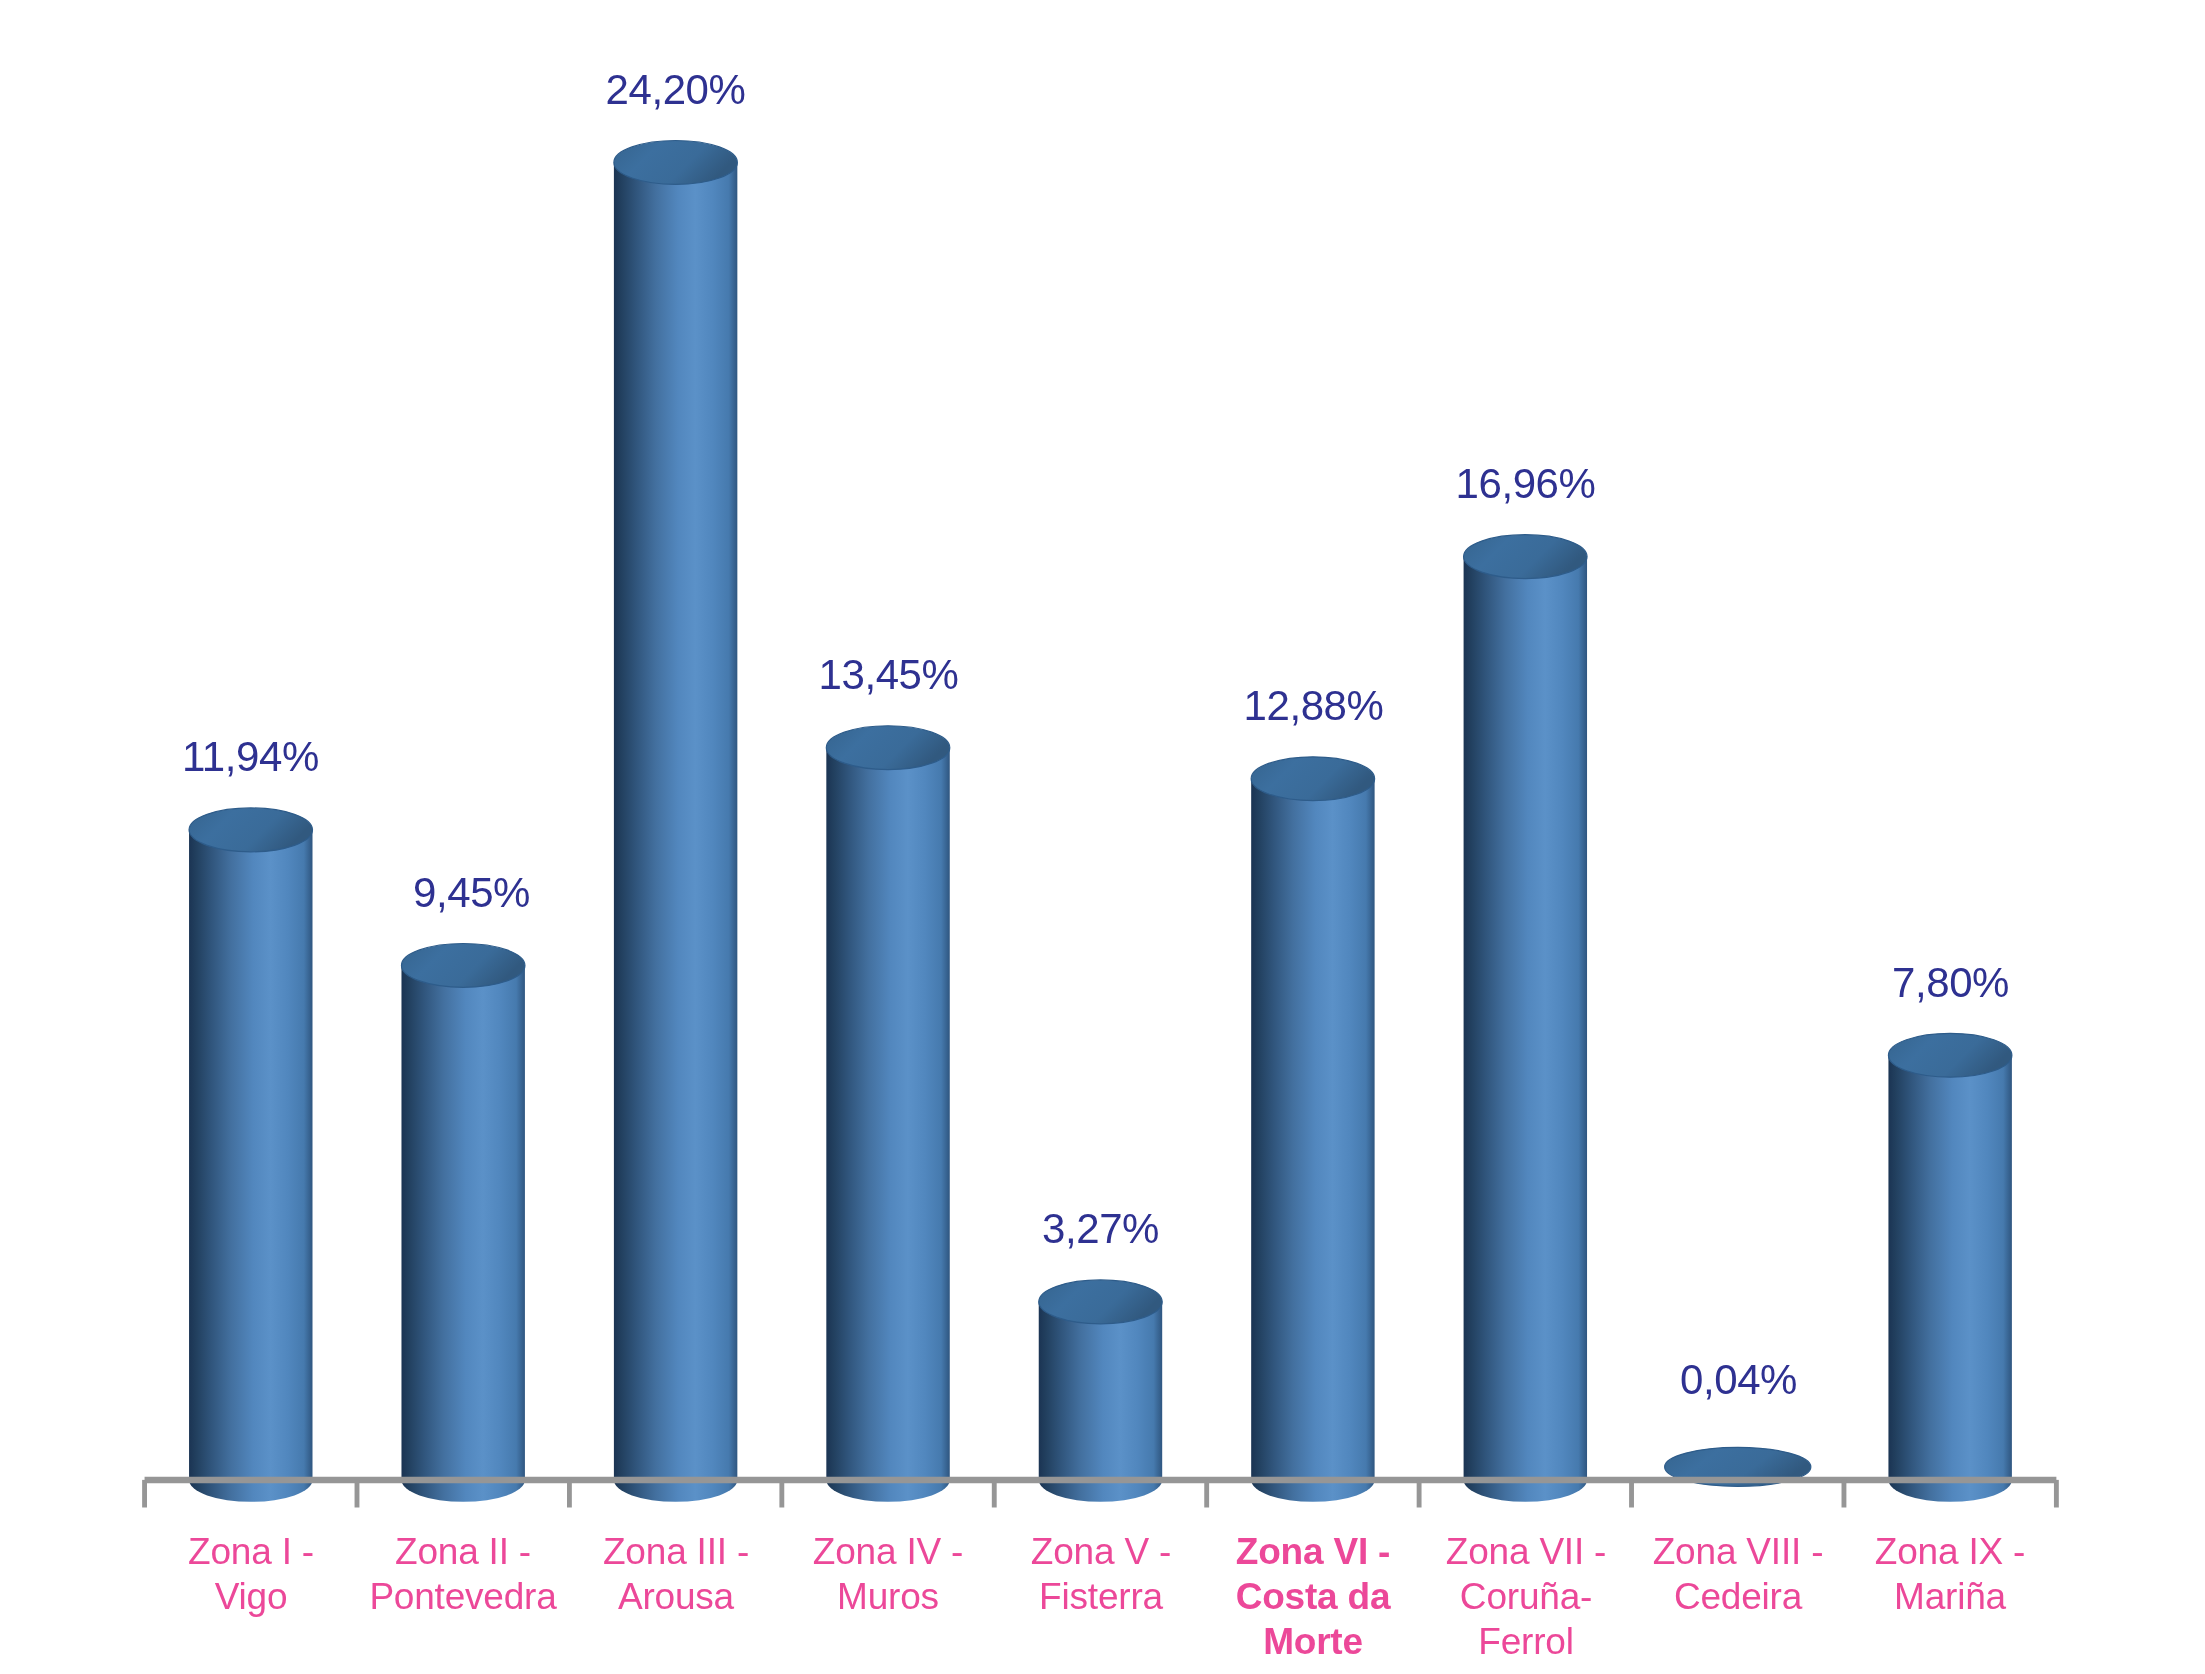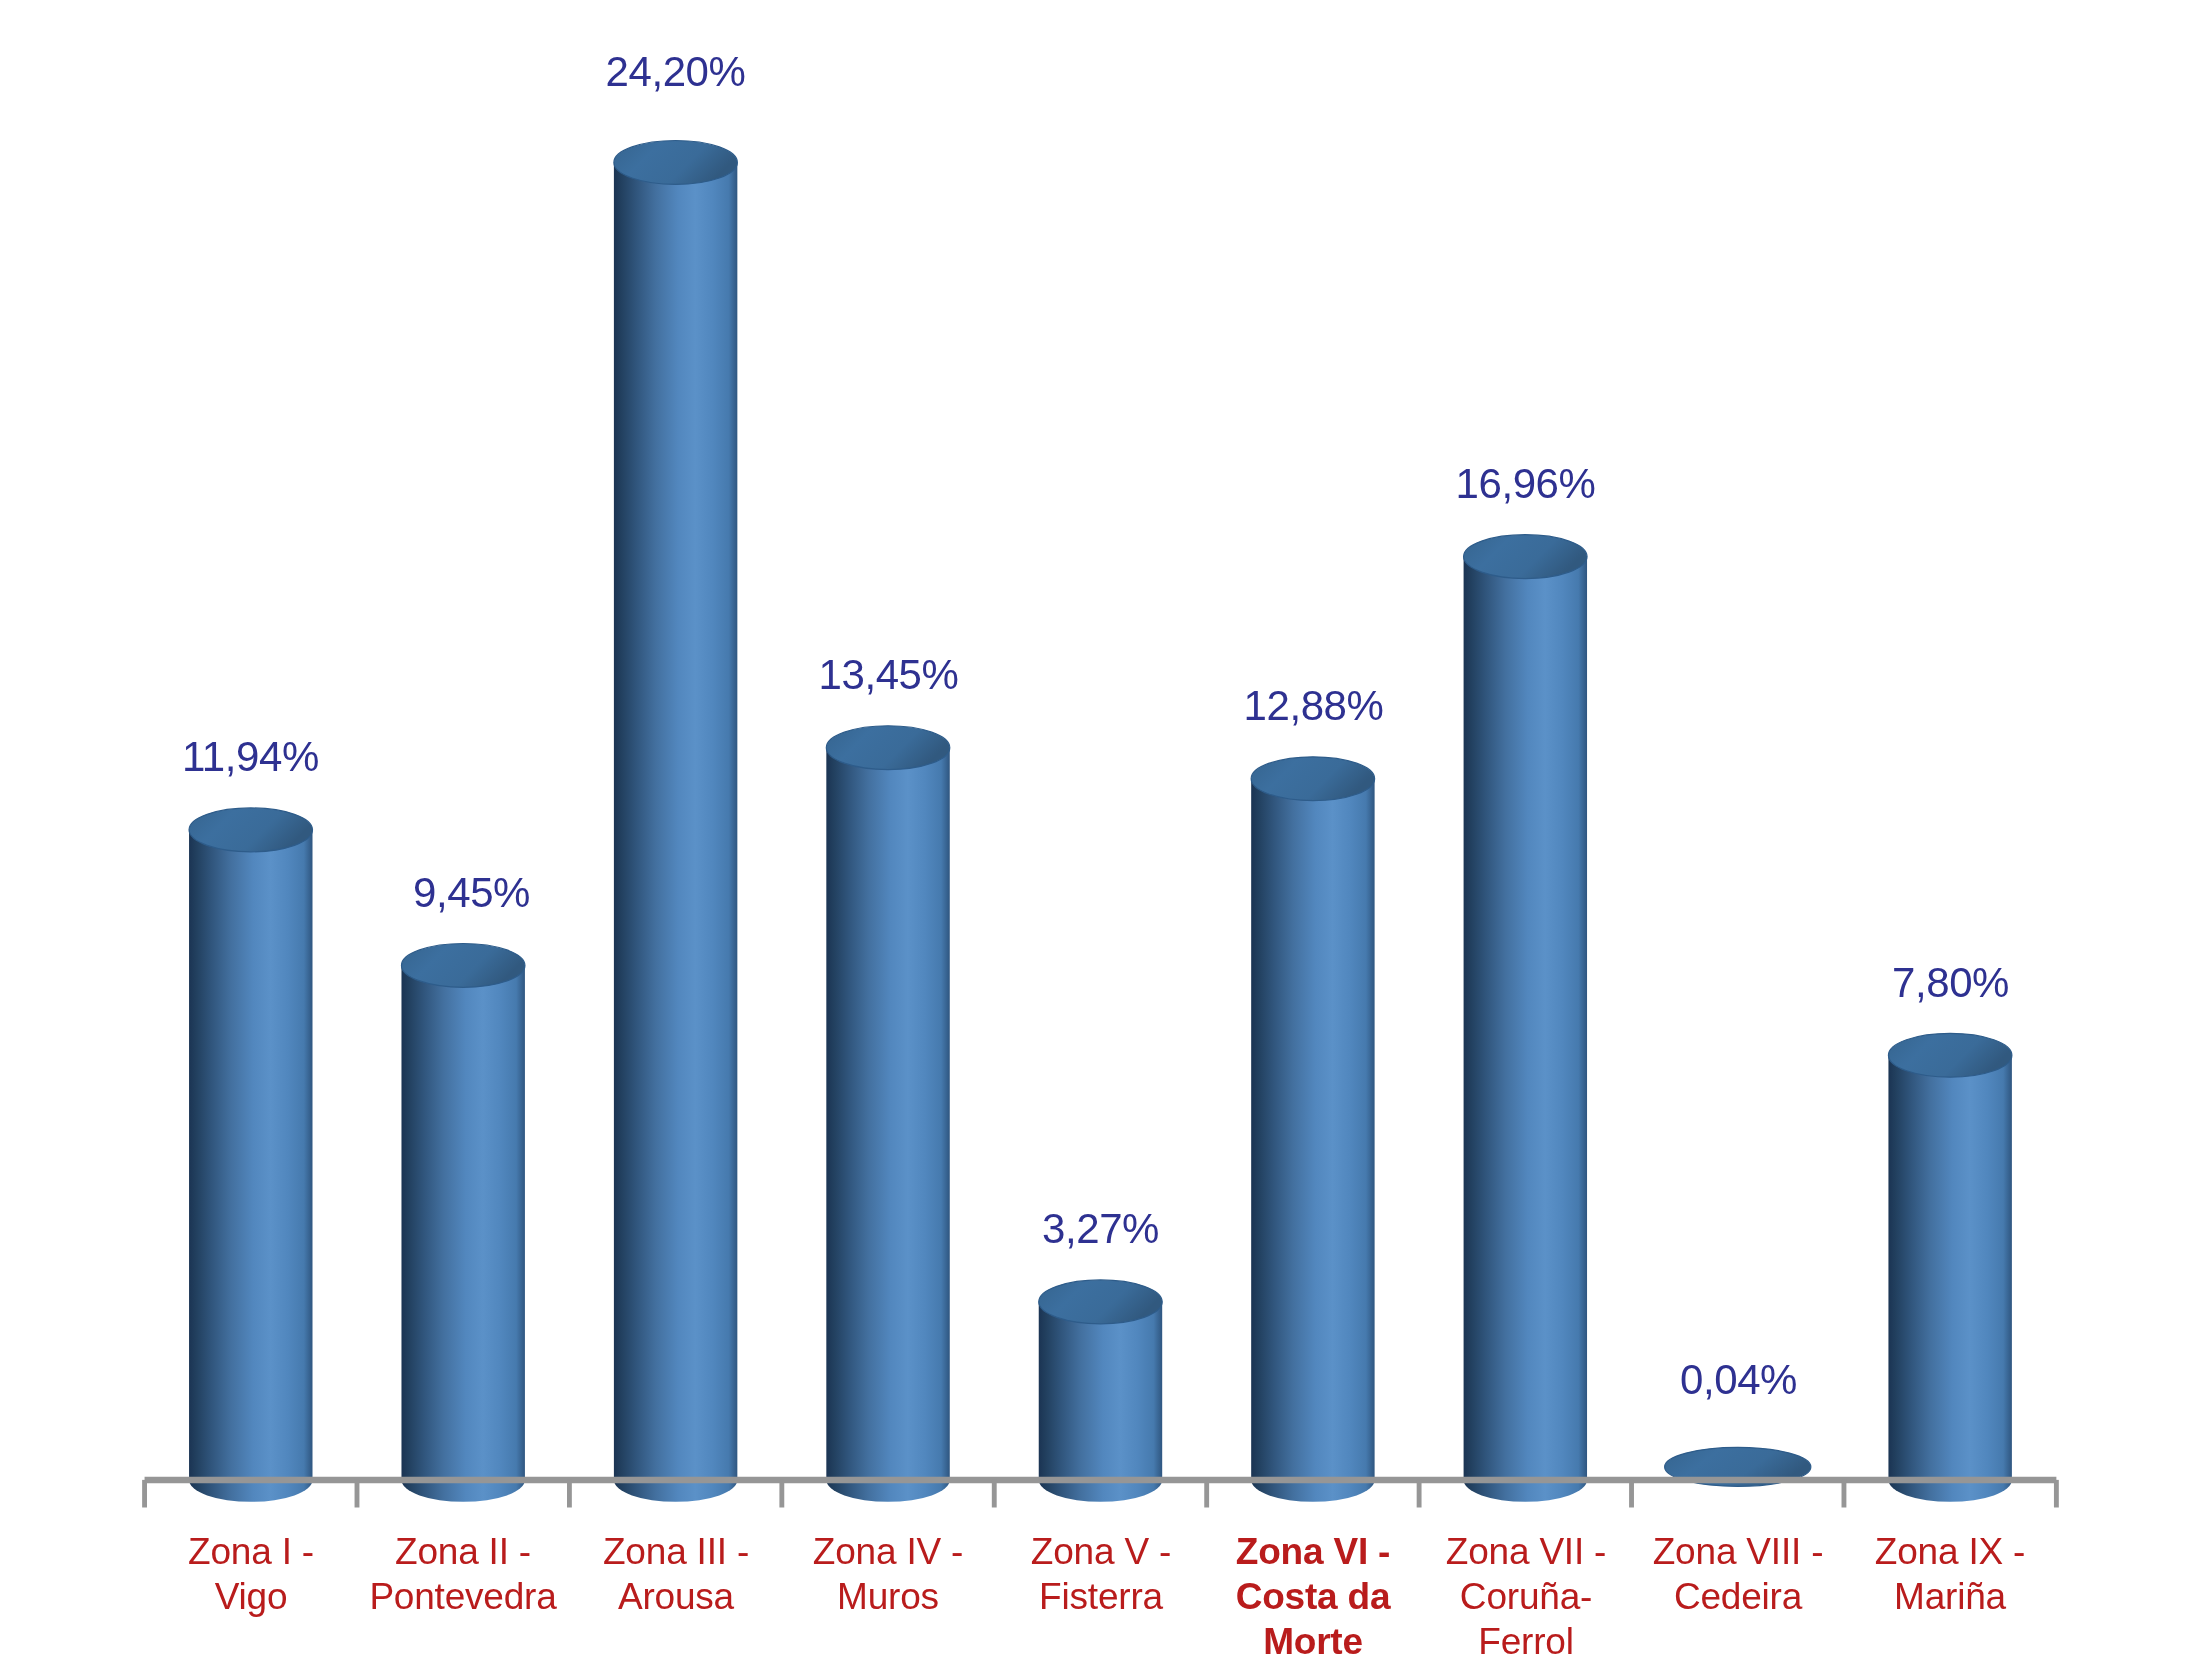--- a/index.html
+++ b/index.html
@@ -37,21 +37,21 @@
     font-family: "Liberation Sans", sans-serif;
     white-space: nowrap;
     text-align: center;
     line-height: 1;
     letter-spacing: -0.4px;
   }
 
   
   .cat-label {
     position: absolute;
-    color: #b91c1c;
+    color: #ec4899;
     font-size: 37px;
     font-family: "Liberation Sans", sans-serif;
     text-align: center;
     line-height: 1.22;
     letter-spacing: -0.2px;
   }
 </style>
 </head>
 <body>
 
@@ -153,21 +153,21 @@
         <line x1="1747.3333333333333" y1="1822" x2="1747.3333333333333" y2="1856" stroke="#969696" stroke-width="6"></line>
         <line x1="2008.8888888888887" y1="1822" x2="2008.8888888888887" y2="1856" stroke="#969696" stroke-width="6"></line>
         <line x1="2270.4444444444443" y1="1822" x2="2270.4444444444443" y2="1856" stroke="#969696" stroke-width="6"></line>
         <line x1="2532" y1="1822" x2="2532" y2="1856" stroke="#969696" stroke-width="6"></line>
       </g>
   </svg>
 
   <div id="value-labels">
       <div class="value-label" style="left: 88px; width: 325px; top: 736px; text-align: center;">11,94%</div>
       <div class="value-label" style="left: 309px; width: 325px; top: 872px;">9,45%</div>
-      <div class="value-label" style="left: 513px; width: 325px; top: 51px;">24,20%</div>
+      <div class="value-label" style="left: 513px; width: 325px; top: 69px;">24,20%</div>
       <div class="value-label" style="left: 726px; width: 325px; top: 654px;">13,45%</div>
       <div class="value-label" style="left: 938px; width: 325px; top: 1208px;">3,27%</div>
       <div class="value-label" style="left: 1151px; width: 325px; top: 685px; text-align: center;">12,88%</div>
       <div class="value-label" style="left: 1363px; width: 325px; top: 463px;">16,96%</div>
       <div class="value-label" style="left: 1576px; width: 325px; top: 1359px;">0,04%</div>
       <div class="value-label" style="left: 1788px; width: 325px; top: 962px;">7,80%</div>
     </div>
 
   <div id="cat-labels">
       <div class="cat-label" style="left: 148px; width: 206px; top: 1529px;">

